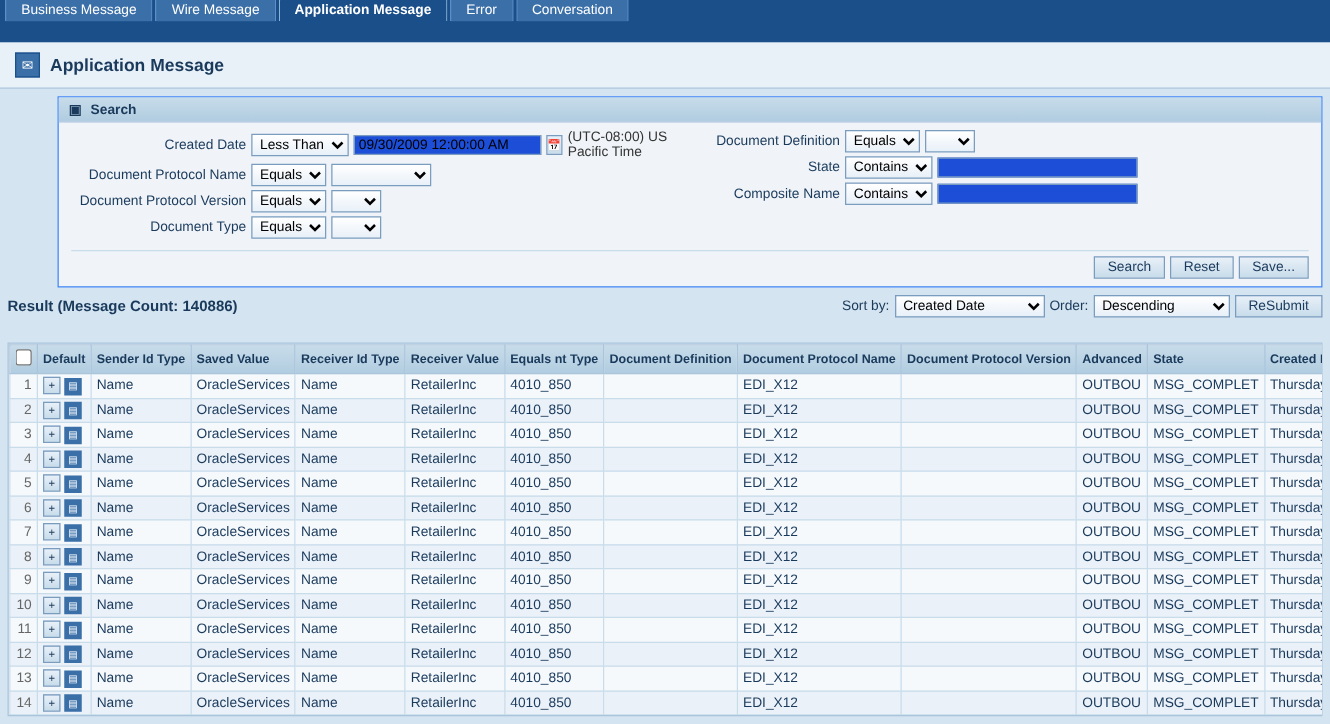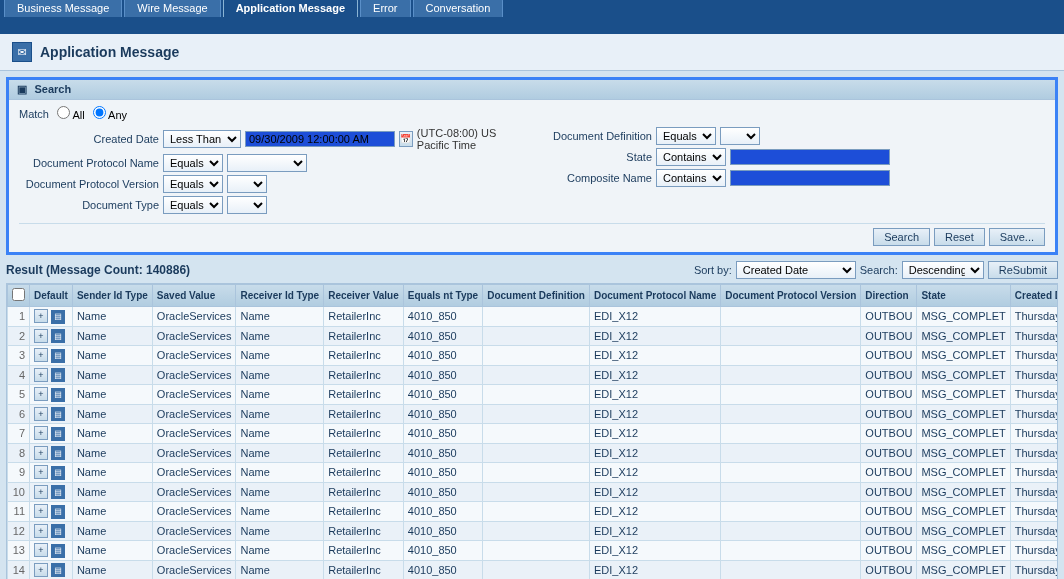--- a/index.html
+++ b/index.html
@@ -48,22 +48,23 @@
       color: white; font-size: 12px;
     }
     .page-title { font-size: 14px; font-weight: bold; color: #1a3a5c; }
 
     
     .main-content { padding: 6px; }
 
     
     .search-panel {
       background: #f0f4f8;
-      border: 3px solid #3b82f6;
+      border: 1px solid #3b82f6;
       margin-bottom: 6px;
+      margin-left: 40px;
     }
     .search-panel-header {
       background: linear-gradient(to bottom, #c8dcea, #b0cce0);
       border-bottom: 1px solid #aac4dc;
       padding: 3px 8px;
       display: flex;
       justify-content: space-between;
       align-items: center;
     }
     .search-panel-title { font-weight: bold; color: #1a3a5c; }
@@ -139,21 +140,21 @@
       margin-top: 6px;
       padding-top: 4px;
       border-top: 1px solid #c8dcea;
     }
 
     
     .results-header {
       display: flex;
       align-items: center;
       justify-content: space-between;
-      margin-bottom: 4px;
+      margin-bottom: 20px;
     }
     .results-title { font-weight: bold; color: #1a3a5c; font-size: 12px; }
     .sort-controls { display: flex; align-items: center; gap: 4px; }
     .sort-label { color: #1a3a5c; }
 
     
     .table-container {
       border: 1px solid #aac4dc;
       overflow-x: auto;
       background: white;
@@ -224,33 +225,20 @@
   <div class="search-panel">
     <div class="search-panel-header">
       <span class="search-panel-title">
         <span style="cursor:pointer; margin-right:4px;">▣</span>
         <span>Search</span>
       </span>
     </div>
 
     <div class="search-body">
 
-      <div class="match-row">
-        <span class="match-label">Match</span>
-        <div class="radio-group">
-          <label style="cursor:pointer;">
-            <input type="radio" name="match" style="">
-            <span>All</span>
-          </label>
-          <label style="cursor:pointer;">
-            <input type="radio" name="match" checked="" style="">
-            <span>Any</span>
-          </label>
-        </div>
-      </div>
 
       <div class="form-grid">
 
         <div>
 
           <div class="form-row">
             <span class="form-label">Created Date</span>
             <select>
               <option>Less Than</option>
             </select>
@@ -320,43 +308,43 @@
     </div>
   </div>
 
   <div class="results-header">
     <span class="results-title">Result (Message Count: 140886)</span>
     <div class="sort-controls">
       <span class="sort-label">Sort by:</span>
       <select style="width:120px;">
         <option>Created Date</option>
       </select>
-      <span class="sort-label">Search:</span>
-      <select style="width:82px;">
+      <span class="sort-label">Order:</span>
+      <select style="width:109px;">
         <option>Descending</option>
       </select>
       <button class="btn">ReSubmit</button>
     </div>
   </div>
 
   <div class="table-container">
     <table>
       <thead>
         <tr>
           <th><input type="checkbox" style=""></th>
           <th>Default</th>
           <th>Sender Id Type</th>
           <th>Saved Value</th>
           <th>Receiver Id Type</th>
           <th>Receiver Value</th>
           <th>Equals nt Type</th>
           <th>Document Definition</th>
           <th>Document Protocol Name</th>
           <th>Document Protocol Version</th>
-          <th>Direction</th>
+          <th>Advanced</th>
           <th>State</th>
           <th>Created Date</th>
 
         </tr>
       </thead>
       <tbody id="results-tbody">
       <tr>
     <td class="row-num">1</td>
     <td>
       <span class="expand-icon">+</span>

